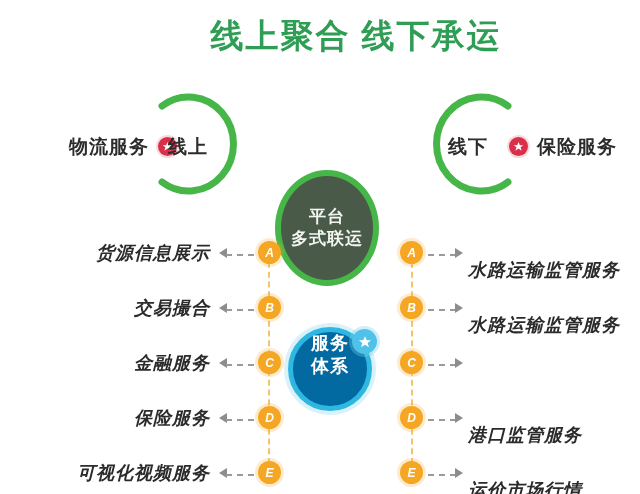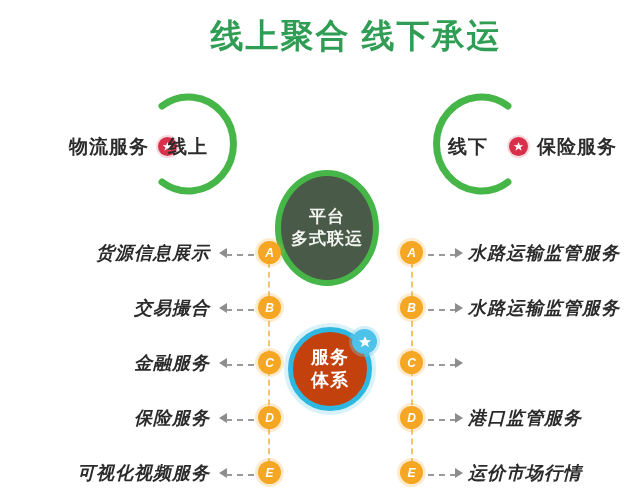--- a/index.html
+++ b/index.html
@@ -129,34 +129,34 @@
     border-top:2px dashed #9a9a9a;
   }
   .rrow .arrowhead{
     position:absolute;left:115px;top:10px;
     width:0;height:0;
     border-top:5px solid transparent;
     border-bottom:5px solid transparent;
     border-left:8px solid #8d8d8d;
   }
   .rrow .txt{
-    position:absolute;left:128px;top:0;height:30px;
+    position:absolute;left:128px;top:17px;height:30px;
     display:flex;align-items:center;
     font-size:18px;font-weight:700;color:#2b2b2b;
     letter-spacing:1px;white-space:nowrap;
   }
 
   
   .hub{
     position:absolute;left:288px;top:327px;
     width:84px;height:84px;border-radius:50%;
-    background:#c2410c;
+    background:#0369a1;
     border:5px solid #2eb7e0;
     box-sizing:border-box;
-    display:flex;align-items:center;justify-content:center;
+    display:flex;justify-content:center;
     box-shadow:0 0 0 4px rgba(46,183,224,0.18);
   }
   .hub .hub-text{
     color:#ffffff;font-size:18px;line-height:23px;font-weight:700;
     text-align:center;letter-spacing:1px;
   }
   .hub-badge{
     position:absolute;left:352px;top:329px;
     width:25px;height:25px;border-radius:50%;
     background:#4ec2e8;

